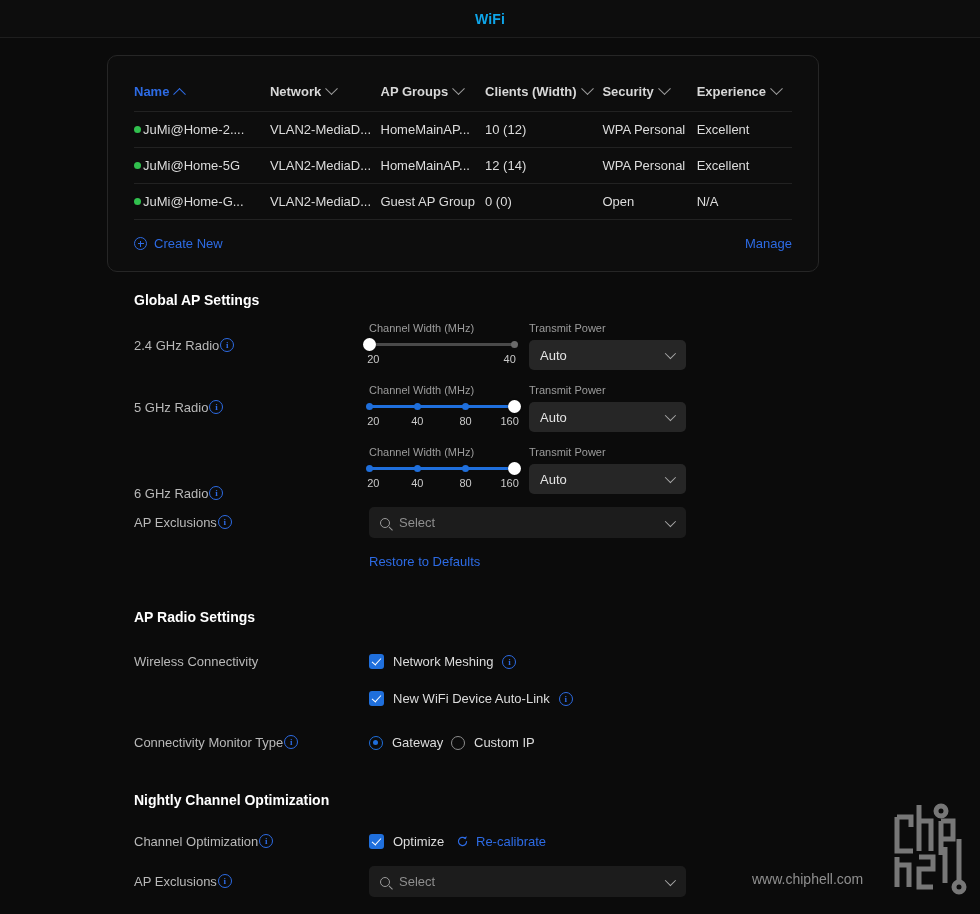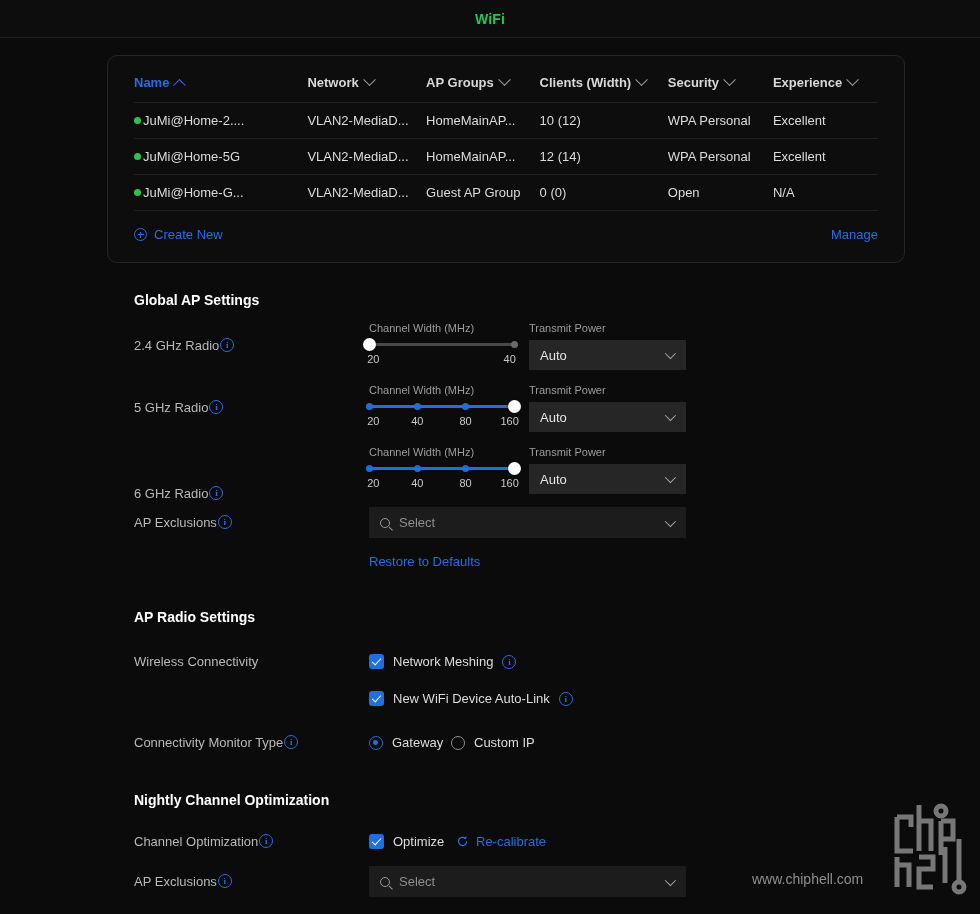--- a/index.html
+++ b/index.html
@@ -19,34 +19,34 @@
     height: 38px;
     background: #0d0d0d;
     border-bottom: 1px solid #1e1e1e;
     display: flex;
     align-items: center;
     justify-content: center;
   }
   .topbar-title {
     font-size: 14px;
     font-weight: bold;
-    color: #22c55e;
+    color: #0ea5e9;
     letter-spacing: .2px;
   }
 
   
   .card {
     position: absolute;
     left: 107px;
     top: 55px;
-    width: 798px;
+    width: 712px;
     background: #0d0d0d;
     border: 1px solid #262626;
     border-radius: 10px;
-    padding: 15px 26px 20px 26px;
+    padding: 24px 26px 20px 26px;
   }
 
   table.wifi-table {
     width: 100%;
     border-collapse: collapse;
   }
   table.wifi-table th {
     text-align: left;
     font-size: 13px;
     font-weight: bold;
@@ -208,21 +208,21 @@
 
   
   .field-block { position: absolute; }
   .field-cap {
     font-size: 11px;
     color: #9c9c9c;
     margin-bottom: 6px;
   }
   .select {
     background: #262626;
-    border-radius: 0;
+    border-radius: 5px;
     height: 30px;
     display: flex;
     align-items: center;
     padding: 0 11px;
     font-size: 13px;
     color: #e4e4e4;
     cursor: pointer;
     position: relative;
   }
   .select .dchev {

